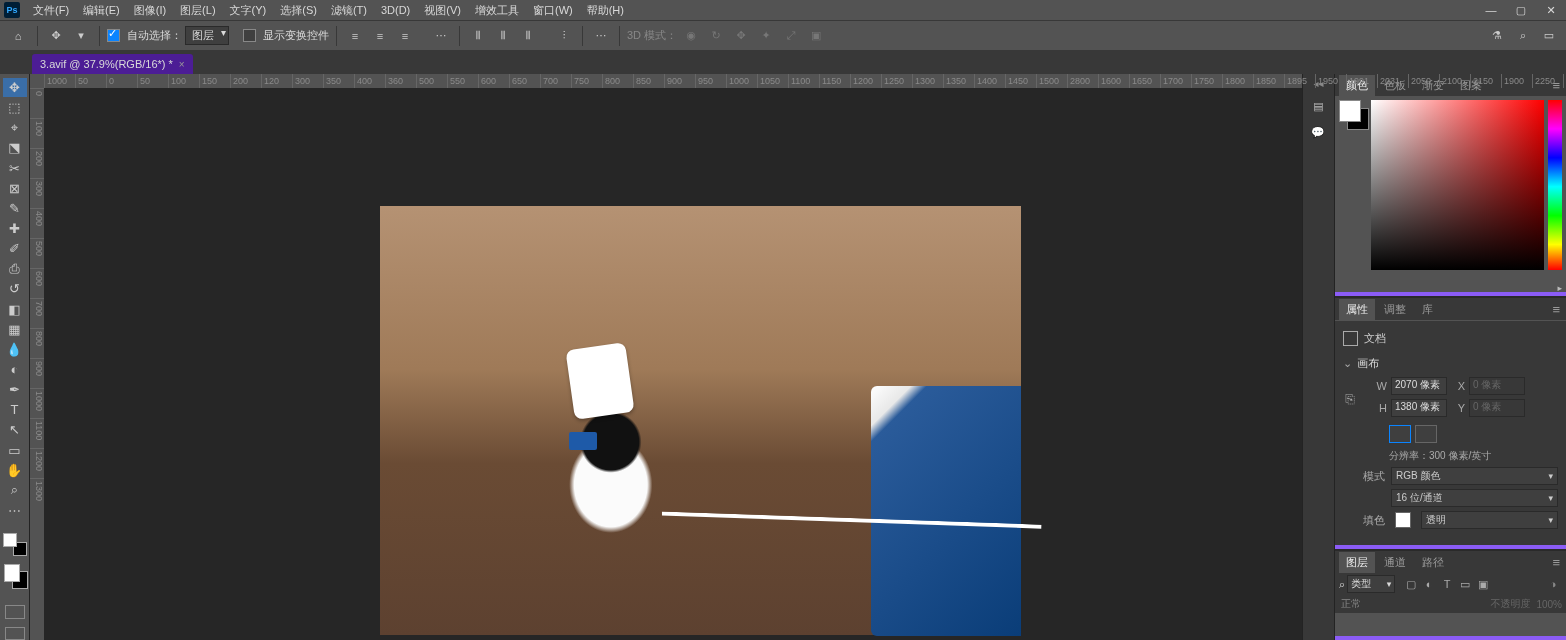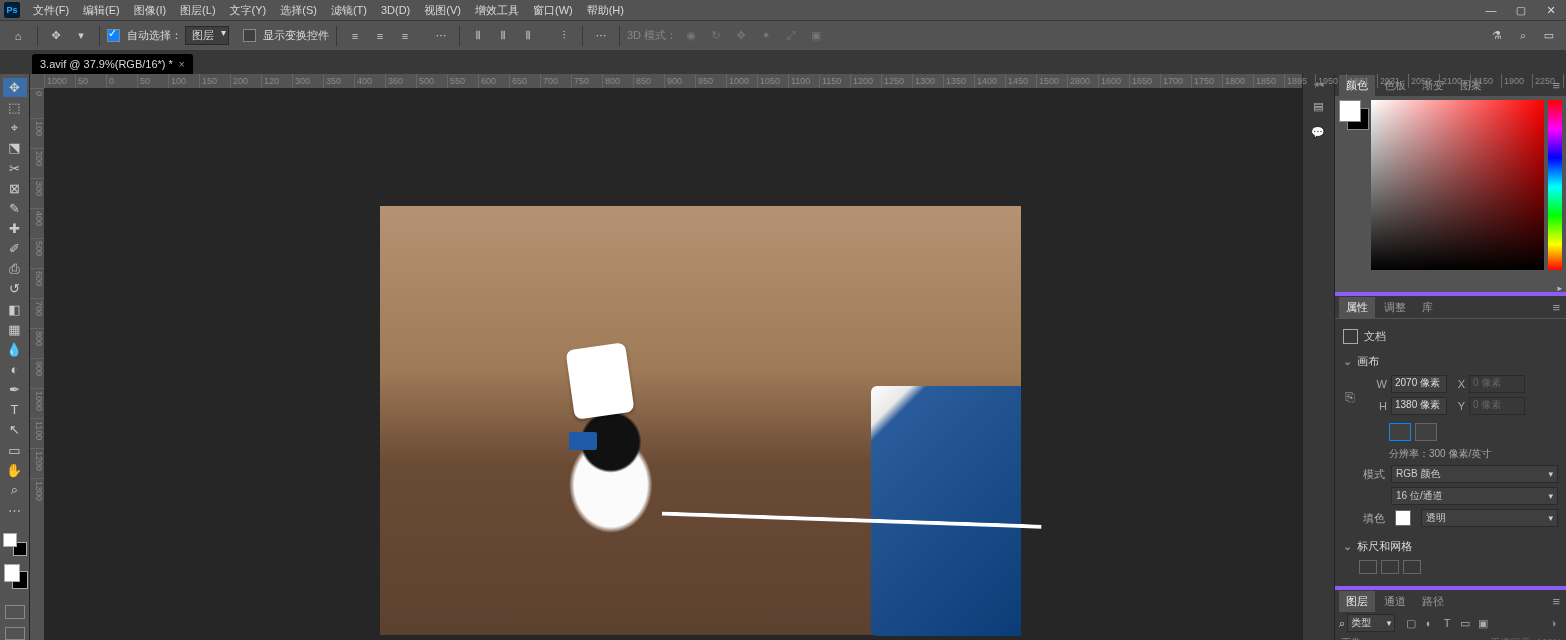--- a/index.html
+++ b/index.html
@@ -21,21 +21,21 @@
 .optbar .chk.on::after{content:"✓";position:absolute;top:-3px;left:0;color:#fff;font-size:11px}
 .optbar .txt{white-space:nowrap}
 .optbar .sel{background:#3f3f3f;border:1px solid #2a2a2a;padding:1px 14px 1px 6px;position:relative}
 .optbar .sel::after{content:"▾";position:absolute;right:2px;top:0;font-size:10px}
 .optbar .right-icons{margin-left:auto;display:flex;gap:4px}
 
 
 .tabbar{height:24px;background:#383838;display:flex;align-items:flex-end}
 .tabbar .tab{background:#535353;padding:4px 8px;border-top-left-radius:3px;border-top-right-radius:3px;display:flex;align-items:center;gap:6px;margin-left:32px;font-size:11px}
 .tabbar .tab .close{font-size:10px;color:#999}
-.tabbar .tab.active{background:#000000}
+.tabbar .tab.active{background:#4c1d95}
 
 
 .main{position:absolute;top:74px;left:0;right:0;bottom:0;display:flex}
 
 
 .tools{width:30px;background:#535353;border-right:1px solid #232323;display:flex;flex-direction:column;align-items:center;padding-top:4px}
 .tools .tool{width:24px;height:20px;display:flex;align-items:center;justify-content:center;margin-bottom:1px;color:#ccc;font-size:13px;position:relative}
 .tools .tool.active{background:#3a6ea8}
 .tools .swatches{margin-top:12px;width:24px;height:24px;position:relative}
 .tools .swatches .fg{width:14px;height:14px;border:1px solid #aaa;background:#fff;position:absolute;top:0;left:0;z-index:2}
@@ -387,28 +387,20 @@
           <div class="selrow">
             <span class="sellab"></span>
             <div class="selbox">16 位/通道</div>
           </div>
           <div class="selrow">
             <span class="sellab">填色</span>
             <div class="swatch-sm"></div>
             <div class="selbox">透明</div>
           </div>
         </div>
-        <div class="sect">
-          <div class="sect-t">标尺和网格</div>
-          <div class="icorow">
-            <div class="smico"></div>
-            <div class="smico"></div>
-            <div class="smico"></div>
-          </div>
-        </div>
       </div>
     </div>
 
     <div class="panel-sep"></div>
 
     <div class="panel-group" style="flex:1">
       <div class="panel-tabs">
         <div class="ptab active">图层</div>
         <div class="ptab">通道</div>
         <div class="ptab">路径</div>

